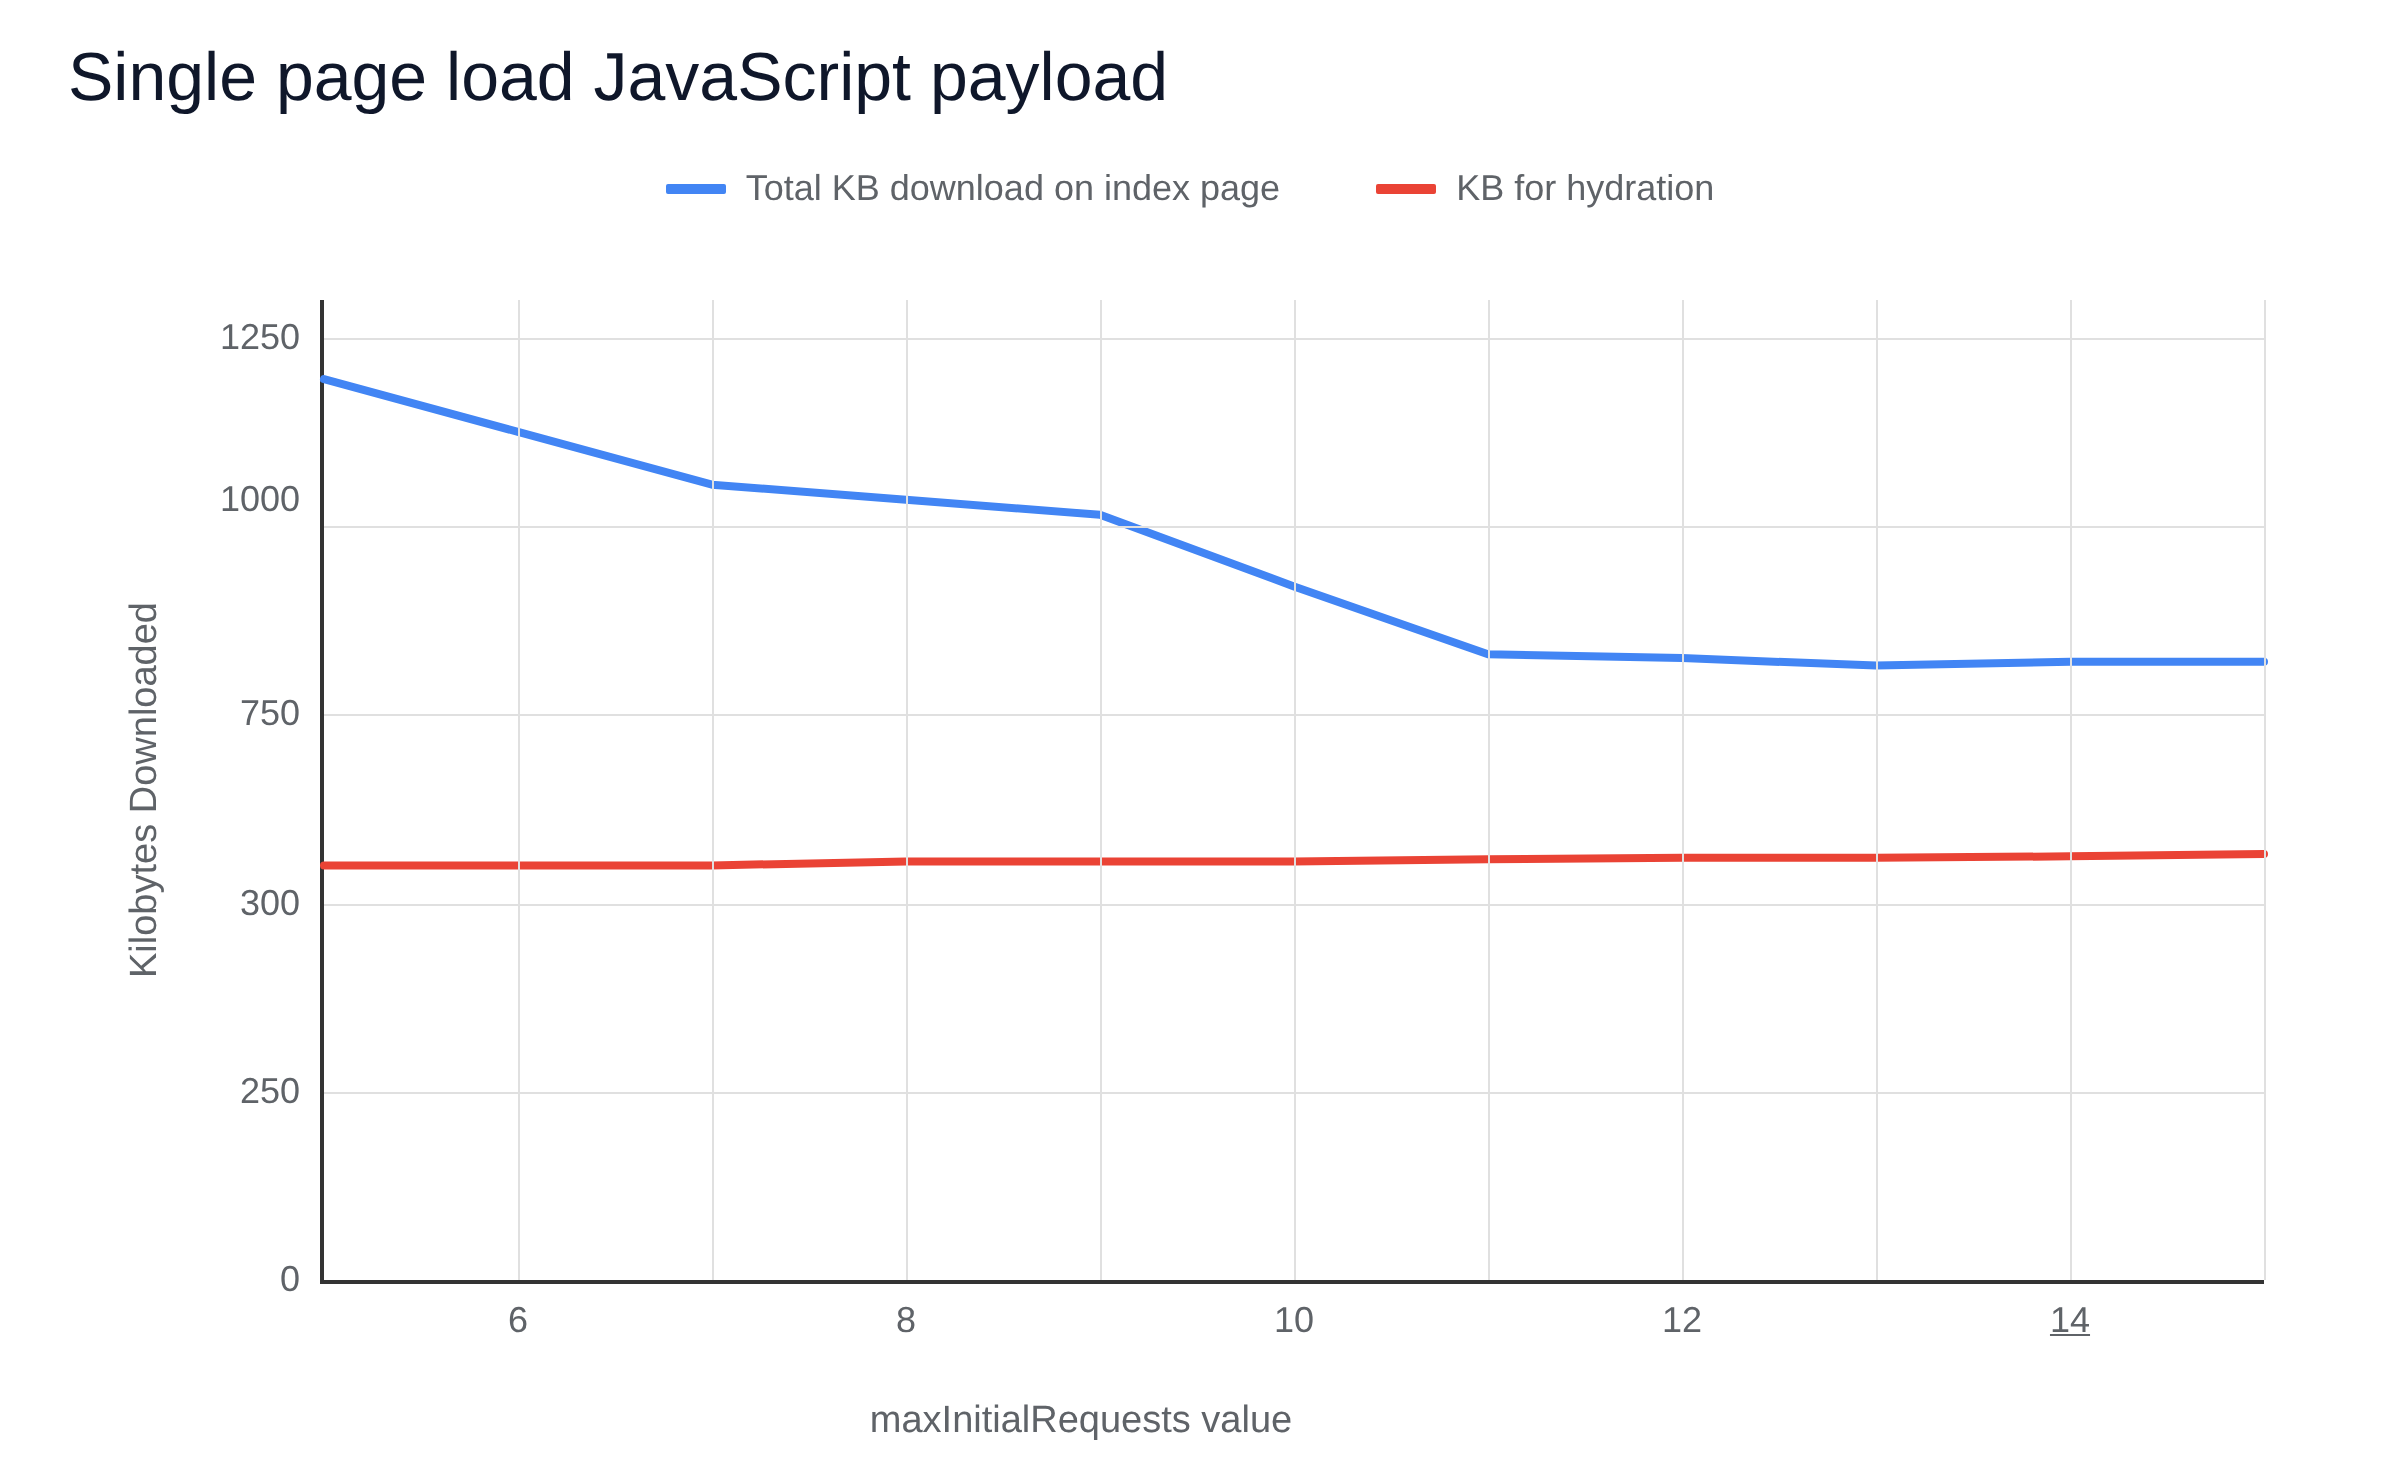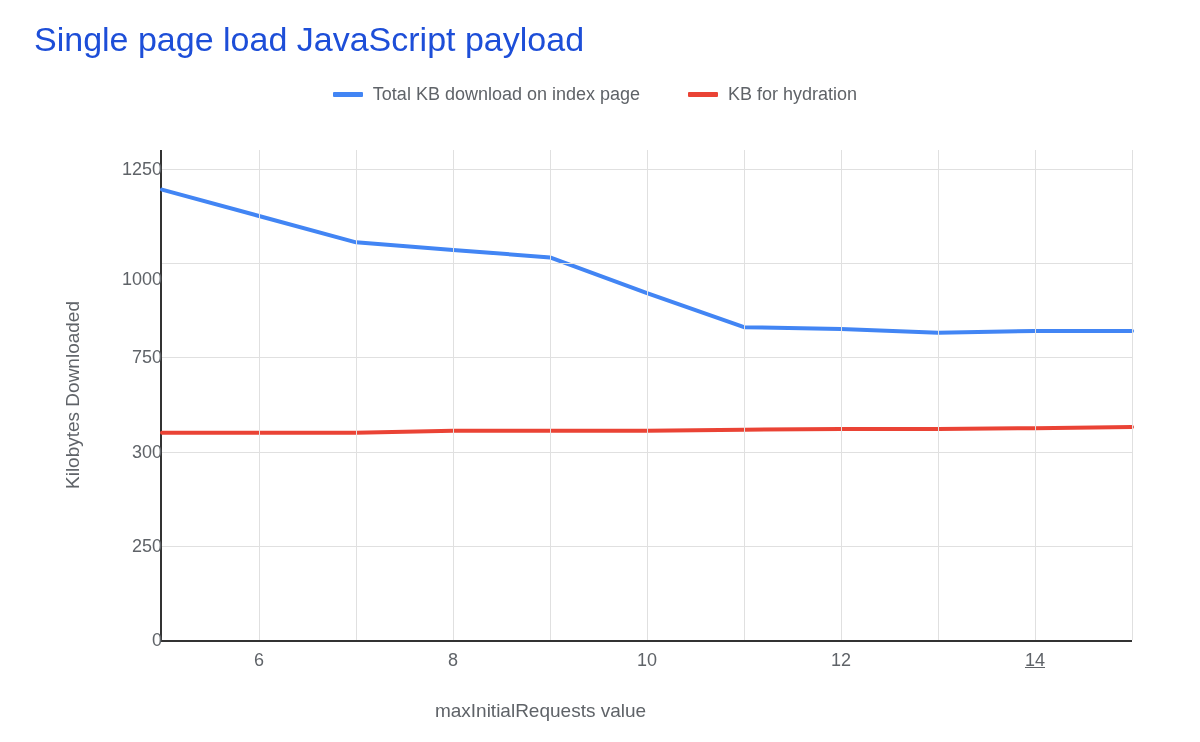--- a/index.html
+++ b/index.html
@@ -15,21 +15,21 @@
     position: relative;
     width: 1200px;
     height: 742px;
     box-sizing: border-box;
   }
   .chart-title {
     position: absolute;
     left: 34px;
     top: 20px;
     font-size: 34px;
-    color: #1d4ed8;
+    color: #0f172a;
     font-weight: 400;
   }
   .legend {
     position: absolute;
     top: 84px;
     left: 0;
     width: 1190px;
     display: flex;
     justify-content: center;
     gap: 48px;
@@ -62,21 +62,21 @@
     position: absolute;
     background: #e0e0e0;
   }
   .grid-v { width: 1px; height: 100%; top: 0; }
   .grid-h { height: 1px; width: 100%; left: 0; }
 
   .y-tick-label {
     position: absolute;
     right: 100%;
     transform: translateY(-50%);
-    padding-right: 0;
+    padding-right: 12px;
     font-size: 18px;
     color: #5f6368;
     text-align: right;
     white-space: nowrap;
     margin-left: 48px;
   }
   .x-tick-label {
     position: absolute;
     top: 100%;
     transform: translateX(-50%);
@@ -165,21 +165,21 @@
       <div class="grid-v" style="left: 970px;"></div>
       <div class="grid-h" style="top: 395.769px;"></div>
       <div class="grid-h" style="top: 301.538px;"></div>
       <div class="grid-h" style="top: 207.308px;"></div>
       <div class="grid-h" style="top: 113.077px;"></div>
       <div class="grid-h" style="top: 18.8462px;"></div>
       <div class="y-tick-label" style="top: 490px;">0</div>
       <div class="y-tick-label" style="top: 395.769px;">250</div>
       <div class="y-tick-label" style="top: 301.538px;">300</div>
       <div class="y-tick-label" style="top: 207.308px;">750</div>
-      <div class="y-tick-label" style="top: 129px;">1000</div>
+      <div class="y-tick-label" style="top: 100px;">1000</div>
       <div class="y-tick-label" style="top: 18.8462px;">1250</div>
       <div class="x-tick-label" style="left: 97px;">6</div>
       <div class="x-tick-label" style="left: 291px;">8</div>
       <div class="x-tick-label" style="left: 485px;">10</div>
       <div class="x-tick-label" style="left: 679px;">12</div>
       <div class="x-tick-label" style="left: 873px; text-decoration: underline;">14</div>
     </div>
 
   <div class="y-axis-title">Kilobytes Downloaded</div>
   <div class="x-axis-title">maxInitialRequests value</div>

